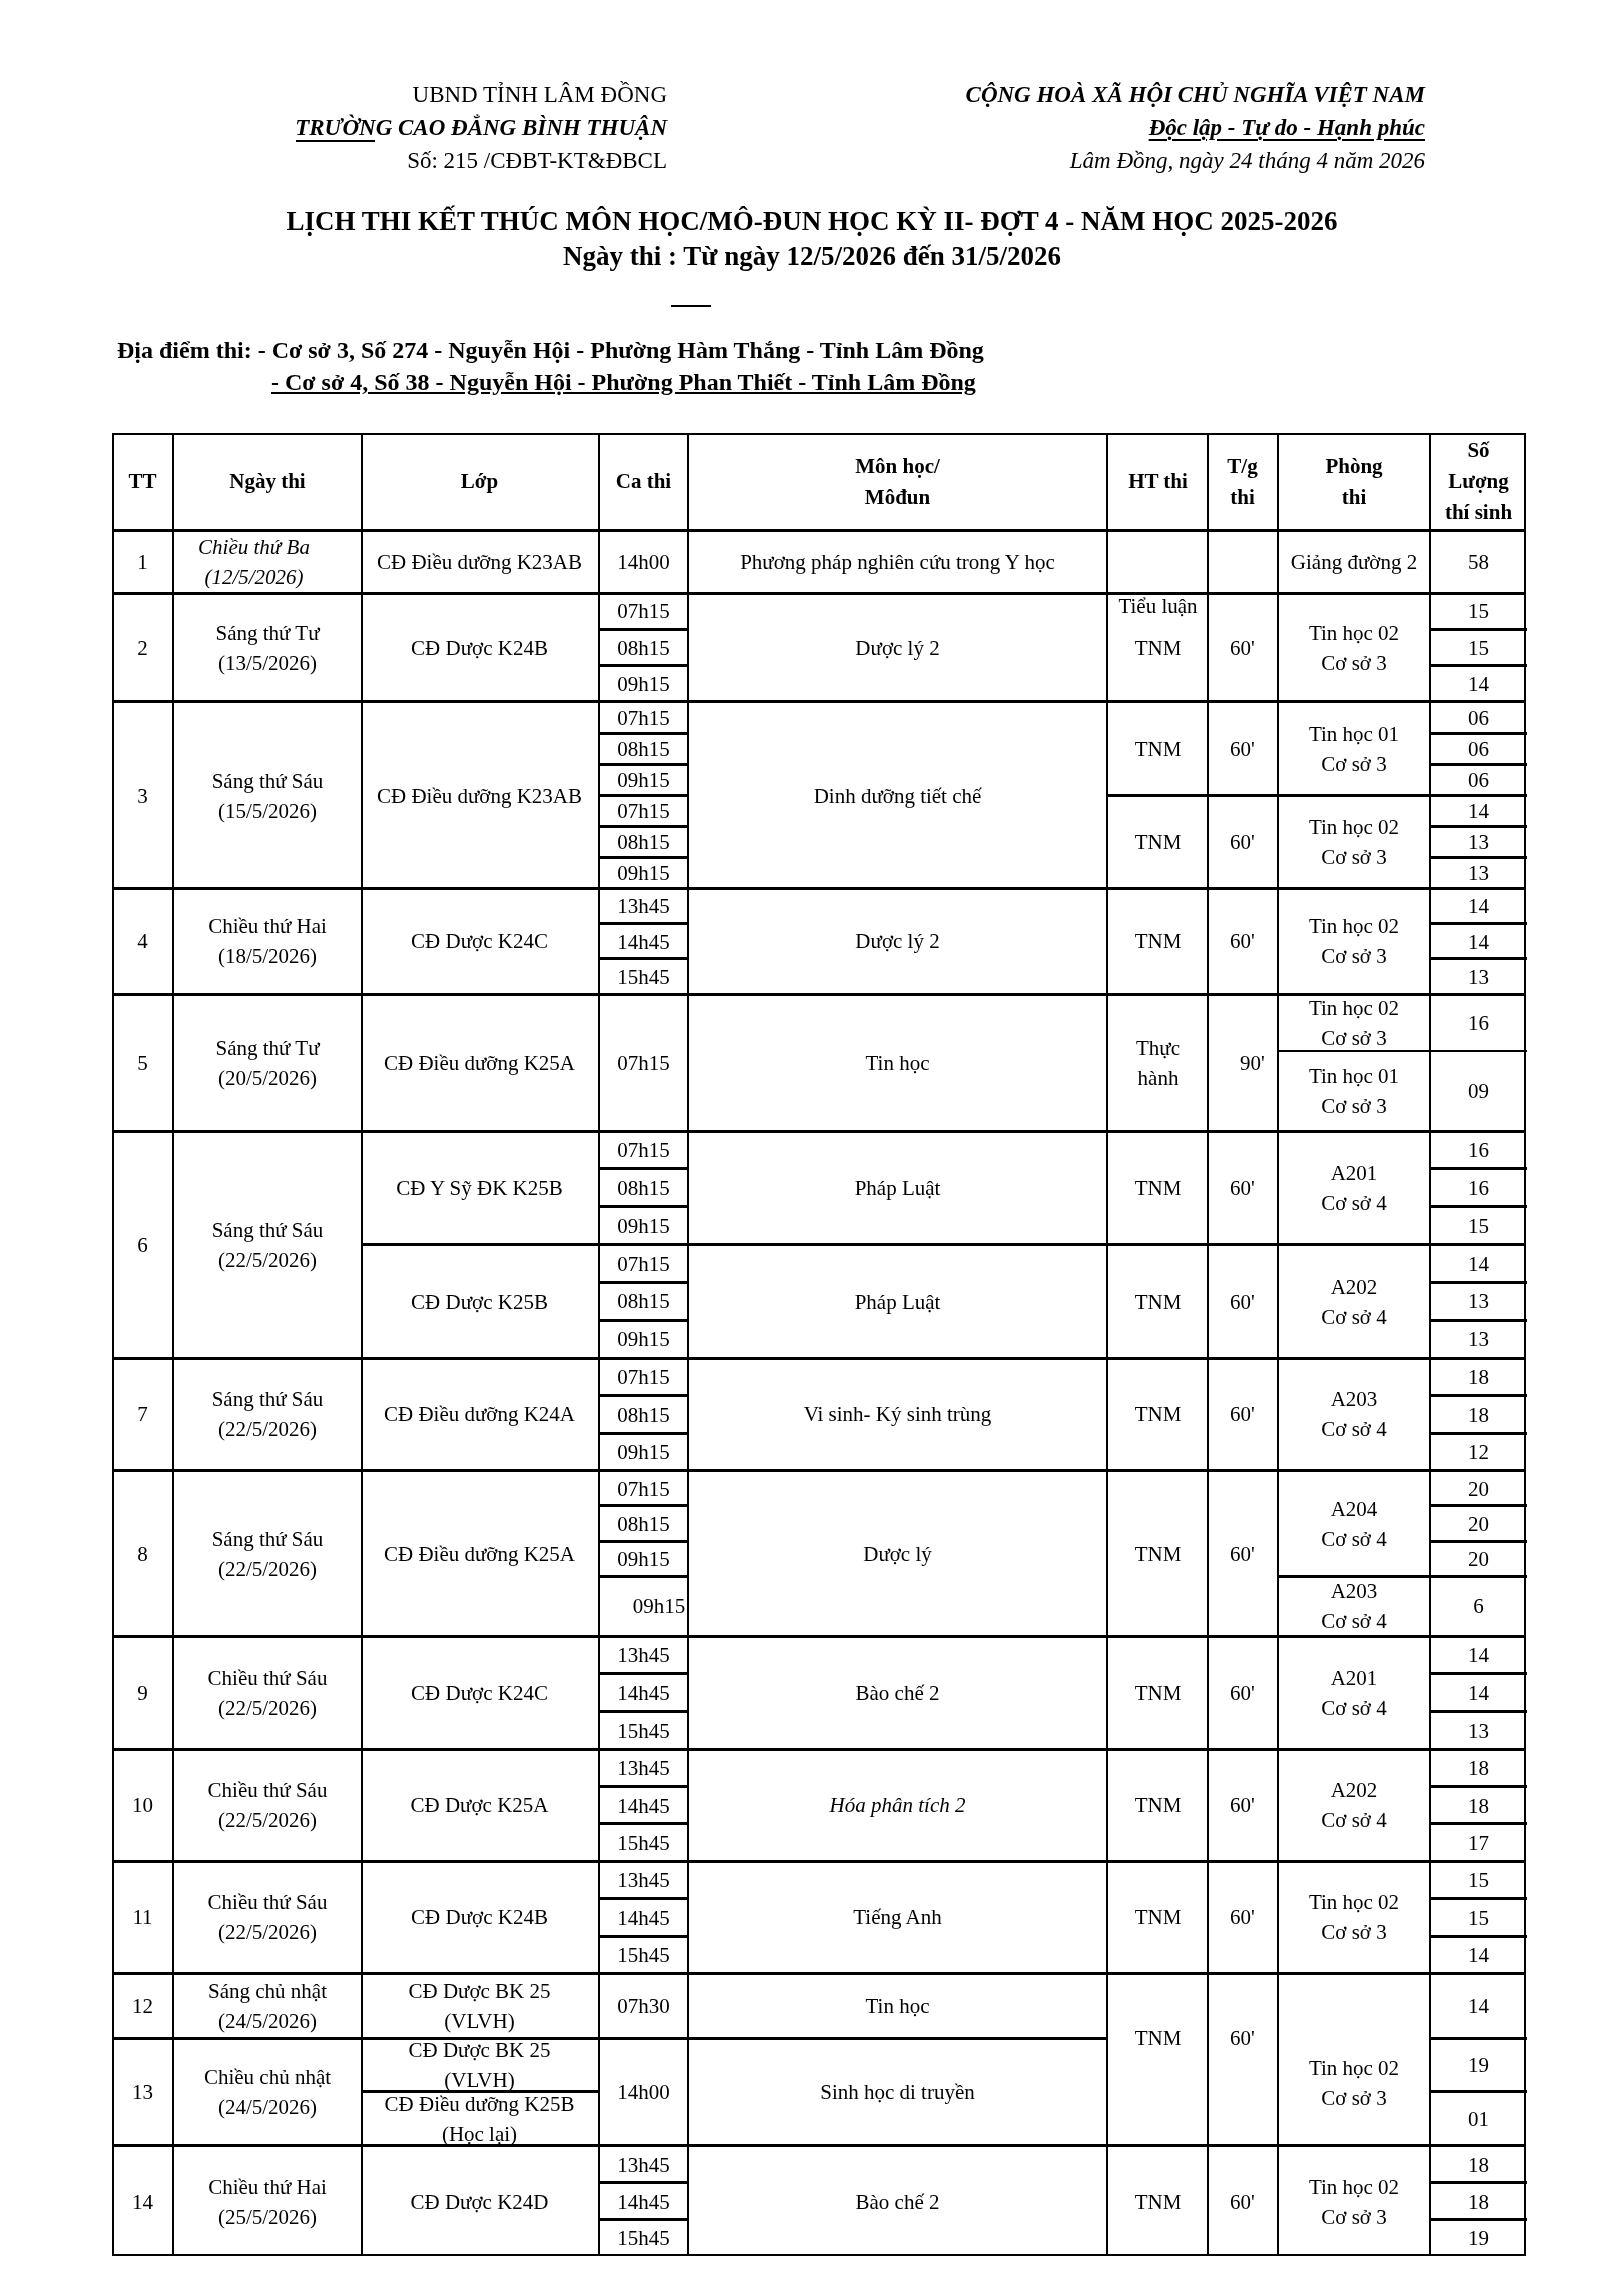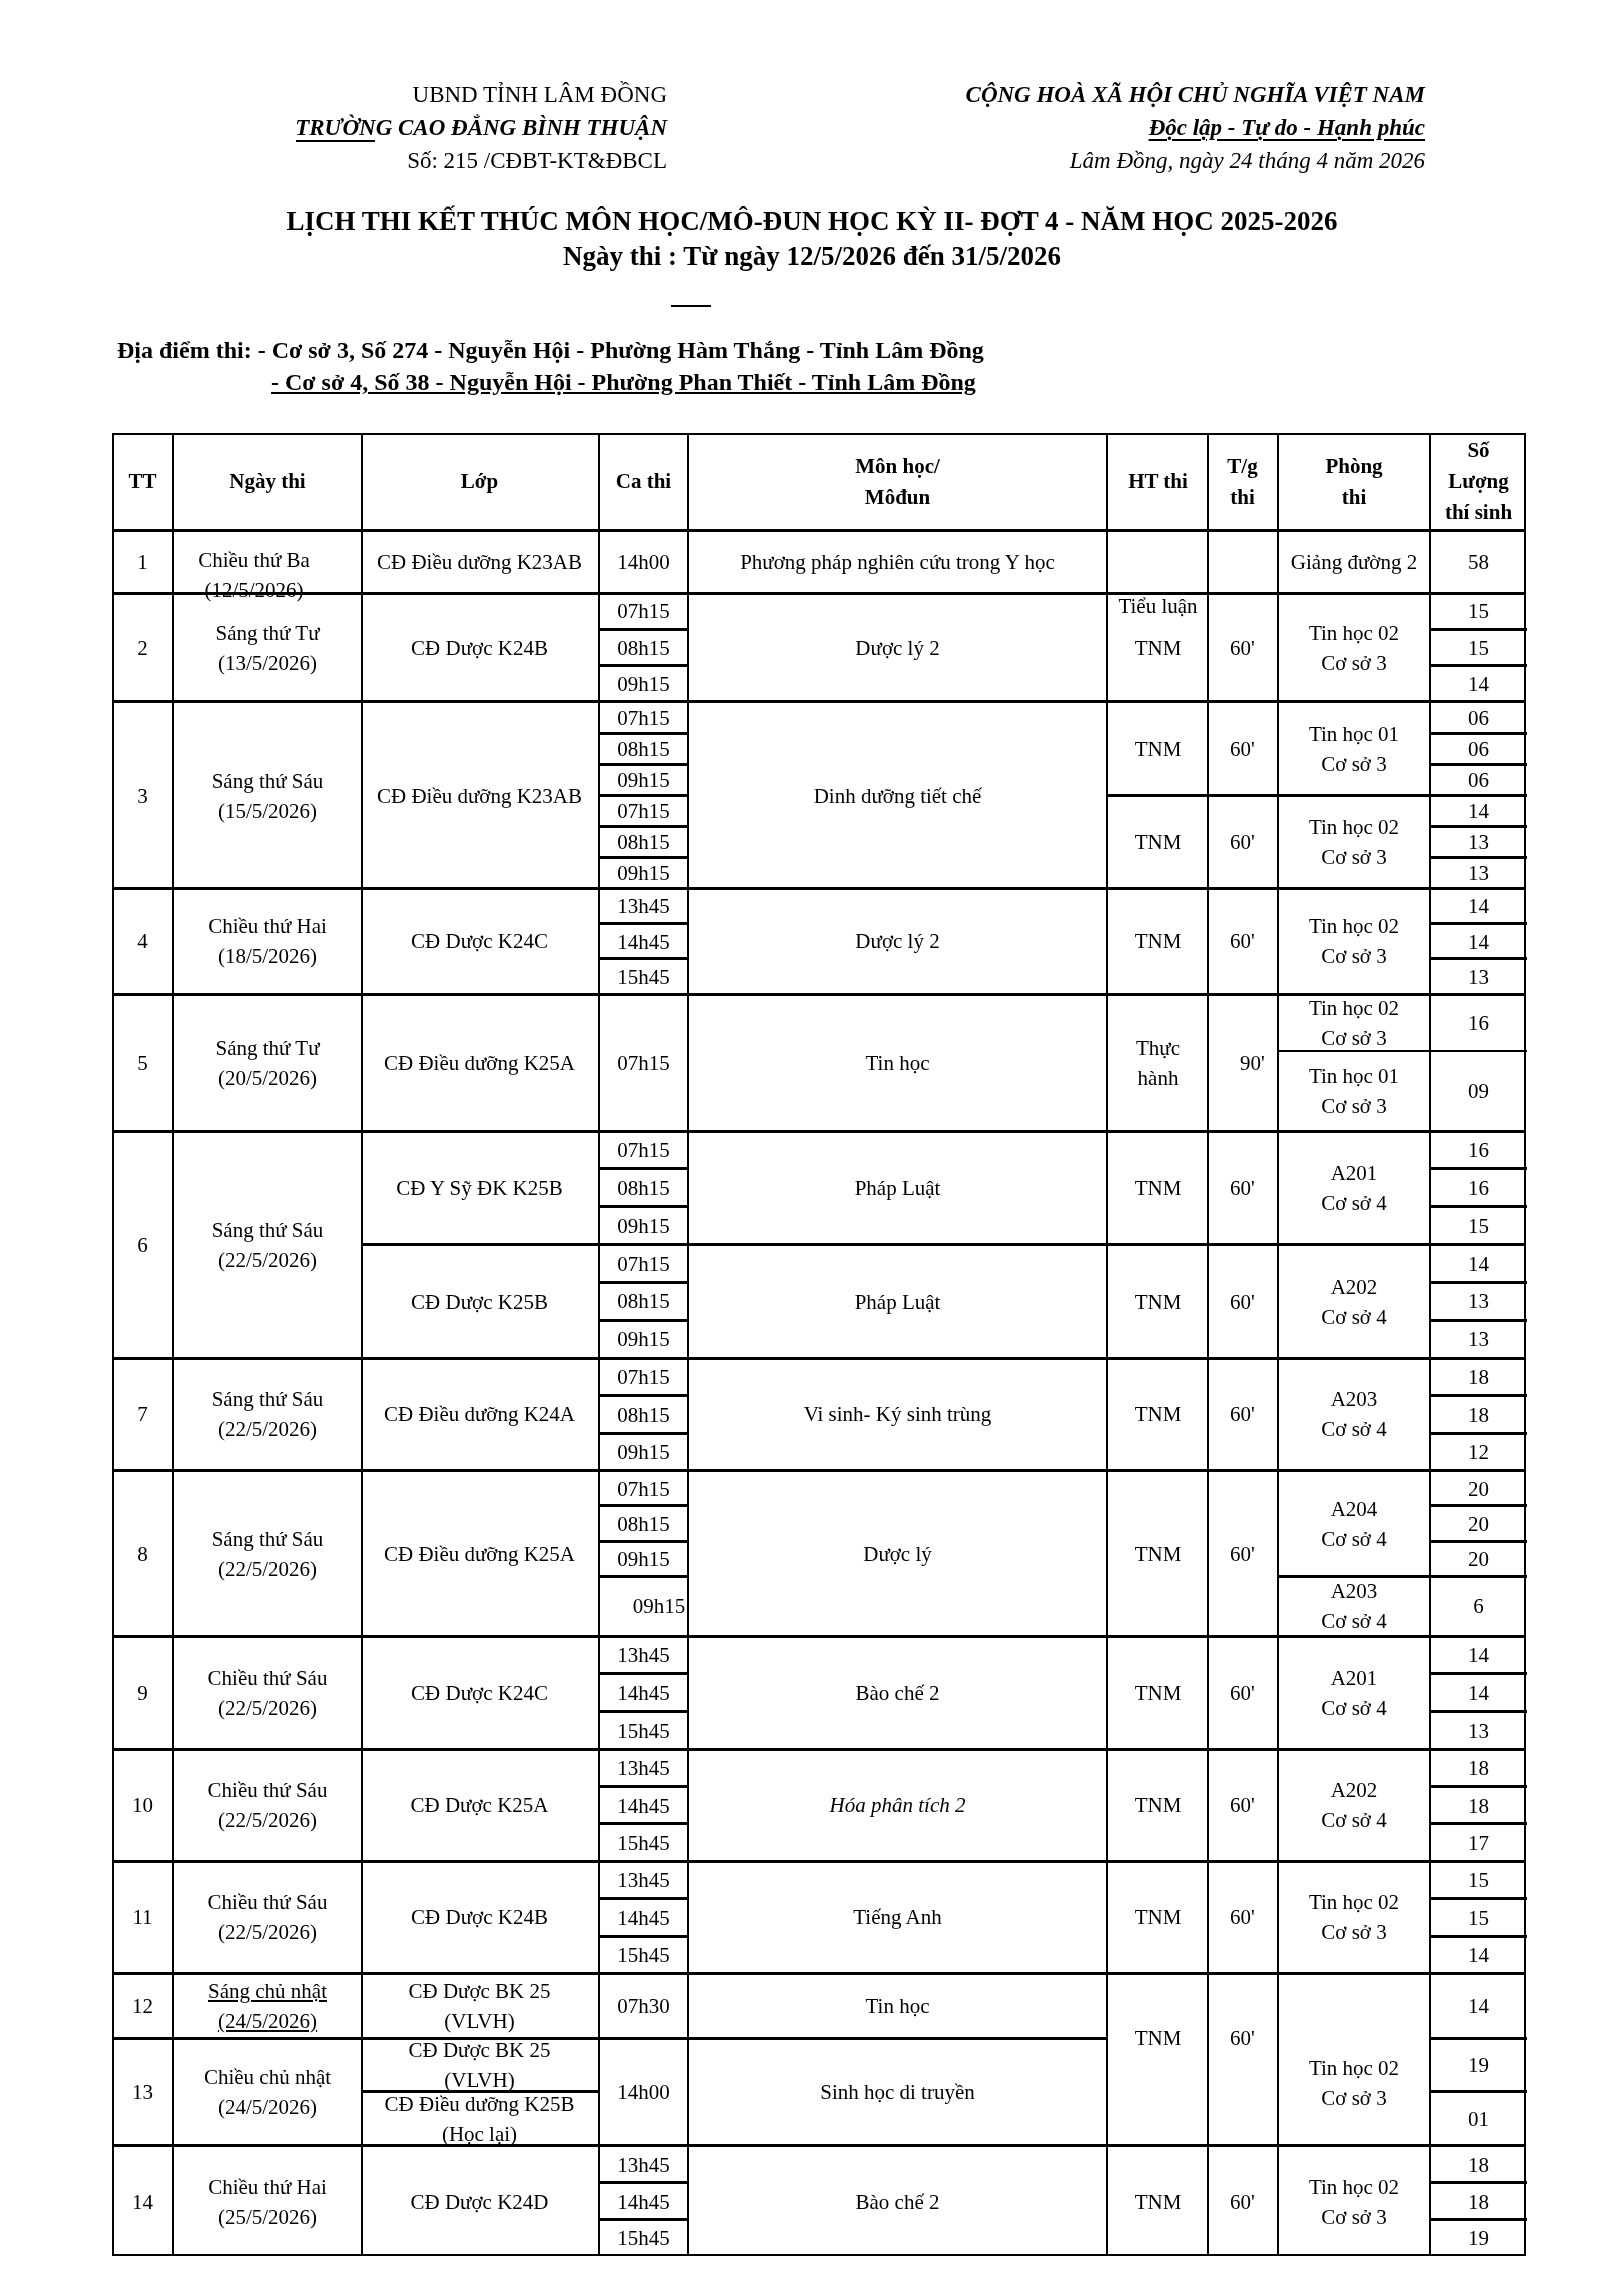--- a/index.html
+++ b/index.html
@@ -69,21 +69,21 @@
 Môđun</div>
     <div class="cell hcell" style="left: 995px; width: 102px; top: 0px; height: 97px;">HT thi</div>
     <div class="cell hcell" style="left: 1096px; width: 69px; top: 0px; height: 97px;">T/g
 thi</div>
     <div class="cell hcell" style="left: 1166px; width: 152px; top: 0px; height: 97px;">Phòng
 thi</div>
     <div class="cell hcell" style="left: 1318px; width: 97px; top: 0px; height: 97px;">Số
 Lượng
 thí sinh</div>
     <div class="cell" style="left: 0px; width: 61px; top: 97px; height: 63px;">1</div>
-    <div class="cell" style="left: 61px; width: 162px; top: 110px; height: 63px;">Chiều thứ Ba
+    <div class="cell" style="left: 61px; width: 162px; top: 97px; height: 63px; font-style: italic;">Chiều thứ Ba
 (12/5/2026)</div>
     <div class="cell" style="left: 249px; width: 237px; top: 97px; height: 63px;">CĐ Điều dưỡng K23AB</div>
     <div class="cell" style="left: 576px; width: 419px; top: 97px; height: 63px;">Phương pháp nghiên cứu trong Y học</div>
     <div class="cell" style="left: 995px; width: 102px; top: 97px; height: 63px; margin-top: 44px;">Tiểu luận</div>
     <div class="cell" style="left: 1096px; width: 69px; top: 97px; height: 63px;"></div>
     <div class="cell" style="left: 1166px; width: 152px; top: 97px; height: 63px;">Giảng đường 2</div>
     <div class="cell" style="left: 487px; width: 89px; top: 97px; height: 63px;">14h00</div>
     <div class="cell" style="left: 1318px; width: 97px; top: 97px; height: 63px;">58</div>
     <div class="cell" style="left: 0px; width: 61px; top: 160px; height: 109px;">2</div>
     <div class="cell" style="left: 61px; width: 189px; top: 160px; height: 109px;">Sáng thứ Tư
@@ -307,21 +307,21 @@
     <div class="cell" style="left: 1318px; width: 97px; top: 1428px; height: 37px;">15</div>
     <div class="cell" style="left: 487px; width: 89px; top: 1466px; height: 37px;">14h45</div>
     <div class="cell" style="left: 1318px; width: 97px; top: 1466px; height: 37px;">15</div>
     <div class="hl" style="left: 487px; width: 89px; top: 1464px;"></div>
     <div class="hl" style="left: 1318px; width: 97px; top: 1464px;"></div>
     <div class="cell" style="left: 487px; width: 89px; top: 1503px; height: 37px;">15h45</div>
     <div class="cell" style="left: 1318px; width: 97px; top: 1503px; height: 37px;">14</div>
     <div class="hl" style="left: 487px; width: 89px; top: 1502px;"></div>
     <div class="hl" style="left: 1318px; width: 97px; top: 1502px;"></div>
     <div class="cell" style="left: 0px; width: 61px; top: 1541px; height: 64px;">12</div>
-    <div class="cell" style="left: 61px; width: 189px; top: 1541px; height: 64px; text-decoration: underline;">Sáng chủ nhật
+    <div class="cell" style="left: 61px; width: 189px; top: 1541px; height: 64px;">Sáng chủ nhật
 (24/5/2026)</div>
     <div class="cell" style="left: 249px; width: 237px; top: 1541px; height: 64px;">CĐ Dược BK 25
 (VLVH)</div>
     <div class="cell" style="left: 487px; width: 89px; top: 1541px; height: 64px;">07h30</div>
     <div class="cell" style="left: 576px; width: 419px; top: 1541px; height: 64px;">Tin học</div>
     <div class="cell" style="left: 1318px; width: 97px; top: 1541px; height: 64px;">14</div>
     <div class="cell" style="left: 0px; width: 61px; top: 1605px; height: 108px;">13</div>
     <div class="cell" style="left: 61px; width: 189px; top: 1605px; height: 108px;">Chiều chủ nhật
 (24/5/2026)</div>
     <div class="cell" style="left: 249px; width: 237px; top: 1605px; height: 54px;">CĐ Dược BK 25

